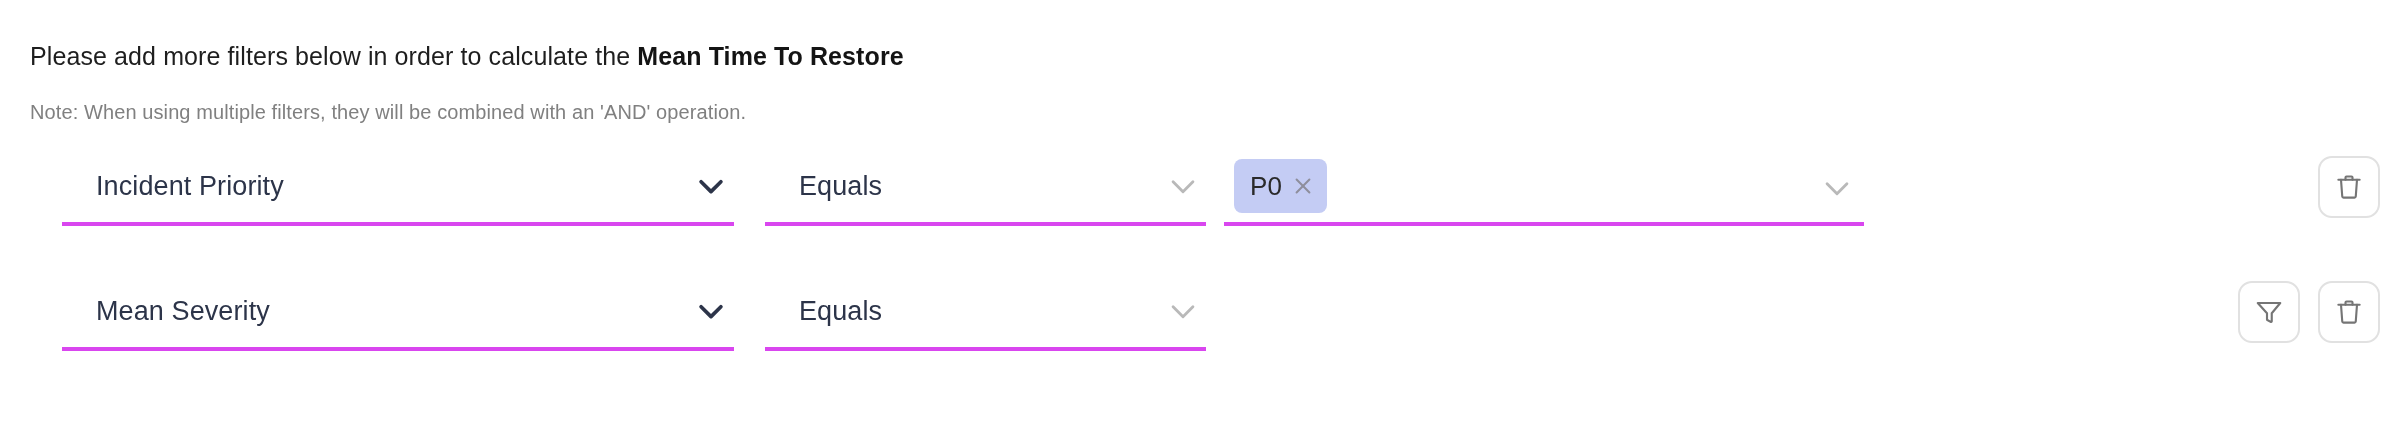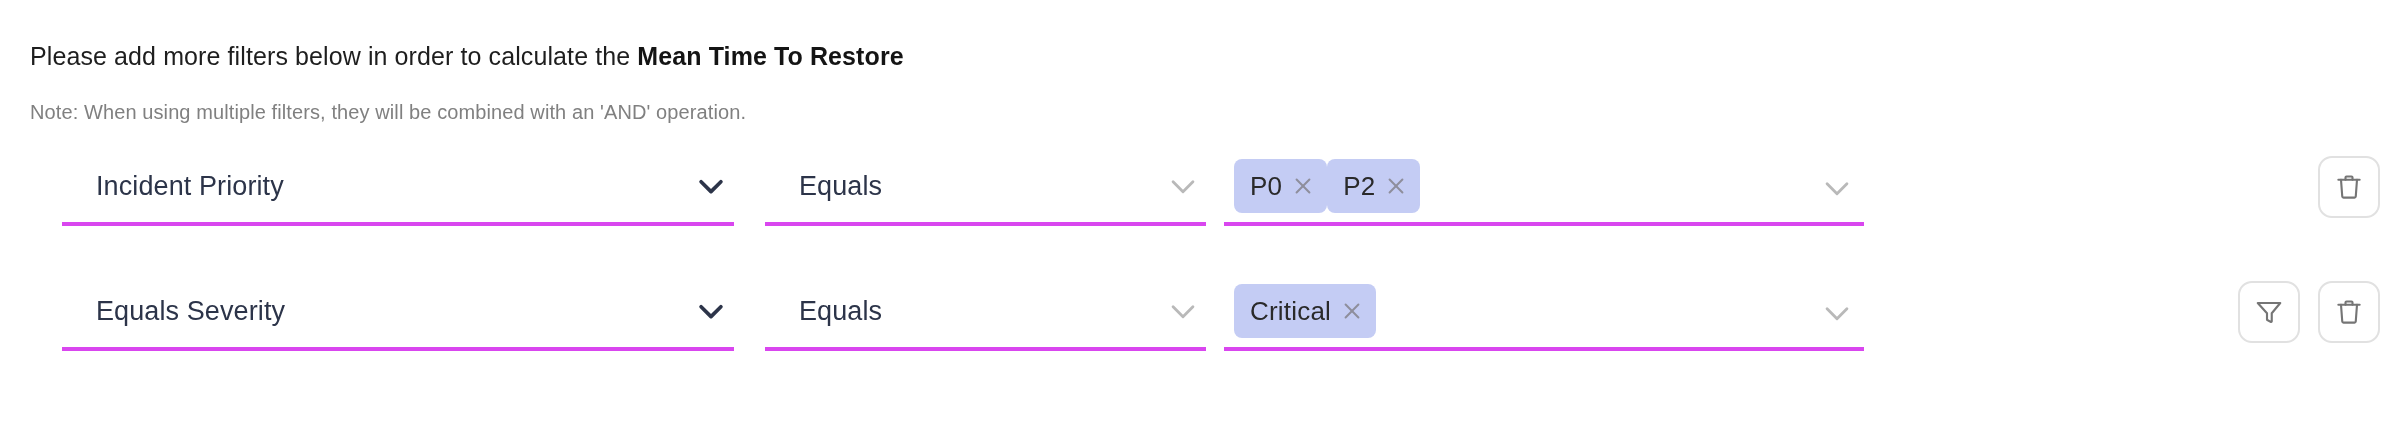--- a/index.html
+++ b/index.html
@@ -190,29 +190,20 @@
           <div class="chips">
             <span class="chip">
               <span class="chip-label">P0</span>
               <span class="chip-x">
                 <svg viewBox="0 0 24 24" fill="none">
                   <path d="M5 5 L19 19" fill="none" stroke-linecap="round"></path>
                   <path d="M19 5 L5 19" fill="none" stroke-linecap="round"></path>
                 </svg>
               </span>
             </span>
-            <span class="chip">
-              <span class="chip-label">P2</span>
-              <span class="chip-x">
-                <svg viewBox="0 0 24 24" fill="none">
-                  <path d="M5 5 L19 19" fill="none" stroke-linecap="round"></path>
-                  <path d="M19 5 L5 19" fill="none" stroke-linecap="round"></path>
-                </svg>
-              </span>
-            </span>
           </div>
           <span class="chev weak values-chev">
             <svg viewBox="0 0 24 24" fill="none">
               <path d="M5 9 L12 16 L19 9" fill="none" stroke-linecap="round" stroke-linejoin="round"></path>
             </svg>
           </span>
         </div>
         <div class="row-actions">
           <button class="icon-btn">
             <span style="display: block;">
@@ -220,48 +211,30 @@
                 <path d="M3.5 6.2 H20.5"></path>
                 <path d="M9.2 6.2 V4.4 a0.8 0.8 0 0 1 0.8 -0.8 h4 a0.8 0.8 0 0 1 0.8 0.8 V6.2"></path>
                 <path d="M5.6 6.2 L6.6 19.6 a1 1 0 0 0 1 0.9 h8.8 a1 1 0 0 0 1 -0.9 L18.4 6.2"></path>
               </svg>
             </span>
           </button>
         </div>
       </div>
       <div class="filter-row">
         <div class="field field-attribute">
-          <span class="field-text">Equals Severity</span>
+          <span class="field-text">Mean Severity</span>
           <span class="chev strong">
             <svg viewBox="0 0 24 24" fill="none">
               <path d="M5 9 L12 16 L19 9" fill="none" stroke-linecap="round" stroke-linejoin="round"></path>
             </svg>
           </span>
         </div>
         <div class="field field-operator">
           <span class="field-text">Equals</span>
           <span class="chev weak">
-            <svg viewBox="0 0 24 24" fill="none">
-              <path d="M5 9 L12 16 L19 9" fill="none" stroke-linecap="round" stroke-linejoin="round"></path>
-            </svg>
-          </span>
-        </div>
-        <div class="field field-values">
-          <div class="chips">
-            <span class="chip">
-              <span class="chip-label">Critical</span>
-              <span class="chip-x">
-                <svg viewBox="0 0 24 24" fill="none">
-                  <path d="M5 5 L19 19" fill="none" stroke-linecap="round"></path>
-                  <path d="M19 5 L5 19" fill="none" stroke-linecap="round"></path>
-                </svg>
-              </span>
-            </span>
-          </div>
-          <span class="chev weak values-chev">
             <svg viewBox="0 0 24 24" fill="none">
               <path d="M5 9 L12 16 L19 9" fill="none" stroke-linecap="round" stroke-linejoin="round"></path>
             </svg>
           </span>
         </div>
         <div class="row-actions">
           <button class="icon-btn">
             <span style="display: block;">
               <svg viewBox="0 0 24 24" fill="none">
                 <path d="M3 4.8 H21 L14.2 13 V19.4 a0.6 0.6 0 0 1 -0.9 0.5 l-2.6 -1.5 a0.6 0.6 0 0 1 -0.3 -0.5 V13 Z"></path>

